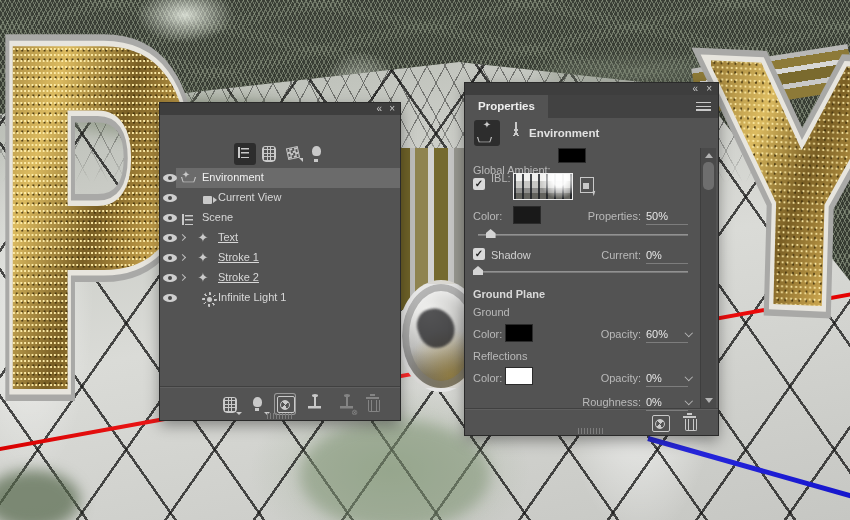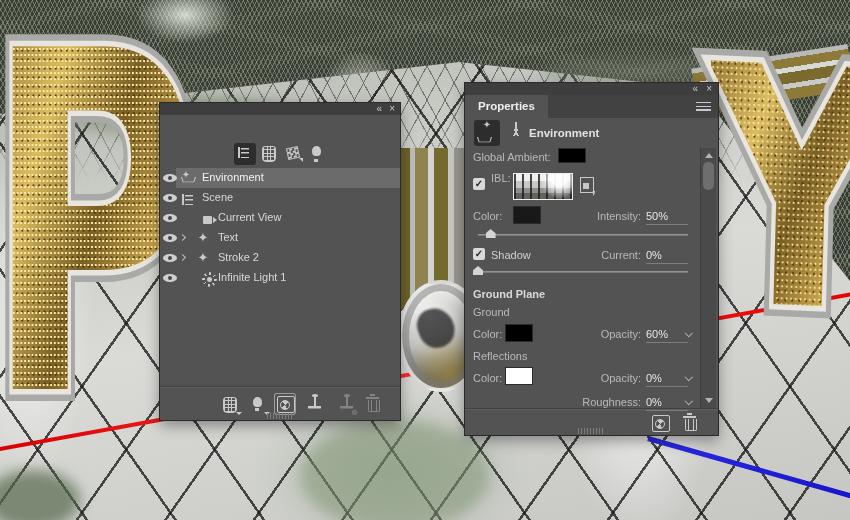--- a/index.html
+++ b/index.html
@@ -166,21 +166,21 @@
   #p3-filters .ic { position:absolute; top:0; width:22px; height:22px; cursor:pointer; }
   #p3-list { position:absolute; left:0; top:65px; width:240px; }
   .p3row { position:relative; height:20px; cursor:pointer; }
   .p3row.selected::before { content:""; position:absolute; left:16px; right:0; top:0; bottom:0; background:#6b6b6b; }
   .p3row .eye { left:3px; top:2.5px; }
   .p3row .ic { position:absolute; width:16px; height:16px; top:2px; }
   .p3row .lbl { position:absolute; top:3px; color:#d8d8d8; white-space:nowrap; }
   .p3row.selected .lbl { color:#f2f2f2; }
   .r-top .ic { left:18px; } .r-top .lbl { left:42px; }
   .r-ind .ic { left:40px; } .r-ind .lbl { left:58px; }
-  .r-exp .expander { left:19px; top:6px; } .r-exp .ic { left:35px; } .r-exp .lbl { left:58px; }
+  .r-exp .expander { left:19px; top:6px; } .r-exp .ic { left:35px; } .r-exp .lbl { left:58px;text-decoration:underline; }
   #p3-footer { position:absolute; left:0; bottom:0; width:100%; height:32px; }
   #p3-footer .sep { top:-2px; }
   #p3-footer .ic { position:absolute; top:6px; cursor:pointer; }
   #p3-footer .boxed { box-shadow:0 0 0 1px #9a9a9a; border-radius:2px; }
   #p3-grip { left:107px; bottom:1px; width:26px; }
 
   
   #panelProps { left:465px; top:83px; width:253px; height:352px; }
   #panelProps .wc-collapse { right:20px; }
   #panelProps .wc-close { right:6px; }
@@ -257,35 +257,41 @@
       <span class="ic" style="left:122px" data-icon="filter-materials"></span>
       <span class="ic" style="left:146px" data-icon="filter-lights"></span>
     </div>
 
     <div id="p3-list">
       <div class="p3row r-top selected">
         <span class="eye"></span>
         <span class="ic" data-icon="environment"></span>
         <span class="lbl">Environment</span>
       </div>
+      <div class="p3row r-ind">
+        <span class="eye"></span>
+        <span class="ic" data-icon="camera"></span>
+        <span class="lbl">Current View</span>
+      </div>
       <div class="p3row r-top">
         <span class="eye"></span>
         <span class="ic" data-icon="scene-tree"></span>
         <span class="lbl">Scene</span>
-      </div>
-      <div class="p3row r-ind">
-        <span class="eye"></span>
-        <span class="ic" data-icon="camera"></span>
-        <span class="lbl">Current View</span>
       </div>
       <div class="p3row r-exp">
         <span class="eye"></span>
         <span class="expander"></span>
         <span class="ic" data-icon="mesh-star"></span>
         <span class="lbl">Text</span>
+      </div>
+      <div class="p3row r-exp">
+        <span class="eye"></span>
+        <span class="expander"></span>
+        <span class="ic" data-icon="mesh-star"></span>
+        <span class="lbl">Stroke 1</span>
       </div>
       <div class="p3row r-exp">
         <span class="eye"></span>
         <span class="expander"></span>
         <span class="ic" data-icon="mesh-star"></span>
         <span class="lbl">Stroke 2</span>
       </div>
       <div class="p3row r-ind">
         <span class="eye"></span>
         <span class="ic" data-icon="infinite-light"></span>
@@ -318,31 +324,31 @@
     </div>
 
     <div id="pp-modebar">
       <span class="ic sel" style="left:9px" data-icon="env-mode"></span>
       <span class="ic" style="left:41px" data-icon="coords-mode"></span>
       <span id="pp-title">Environment</span>
     </div>
 
     <div id="pp-content">
 
-      <span class="pp-label" style="left:8px; top:3px">Global Ambient:</span>
+      <span class="pp-label" style="left:8px; top:16px">Global Ambient:</span>
       <span class="swatch" style="left: 93px; top: 0px; width: 28px; height: 15px; background: rgb(0, 0, 0);"></span>
 
       <span class="checkbox" style="left:8px; top:30px">✓</span>
       <span class="pp-label" style="left:26px; top:24px">IBL:</span>
       <span id="ibl-thumb"></span>
       <span class="ic" style="position:absolute; left:113px; top:28px" data-icon="doc-texture"></span>
 
       <span class="pp-label" style="left:8px; top:62px">Color:</span>
       <span class="swatch" style="left: 48px; top: 58px; width: 28px; height: 18px; background: rgb(25, 25, 25);"></span>
-      <span class="pp-rlabel" style="left:106px; top:62px">Intensity:</span>
+      <span class="pp-rlabel" style="left:106px; top:62px">Properties:</span>
       <span class="pp-value" style="left:181px; top:62px">50%</span>
       <span class="slider-track" style="left:13px; top:86px; width:210px">
         <span class="slider-thumb" style="left: 6%;"></span>
       </span>
 
       <span class="checkbox" style="left:8px; top:100px">✓</span>
       <span class="pp-label" style="left:26px; top:101px; color:#d0d0d0">Shadow</span>
       <span class="pp-rlabel" style="left:106px; top:101px">Current:</span>
       <span class="pp-value" style="left:181px; top:101px">0%</span>
       <span class="slider-track" style="left:13px; top:123px; width:210px">

